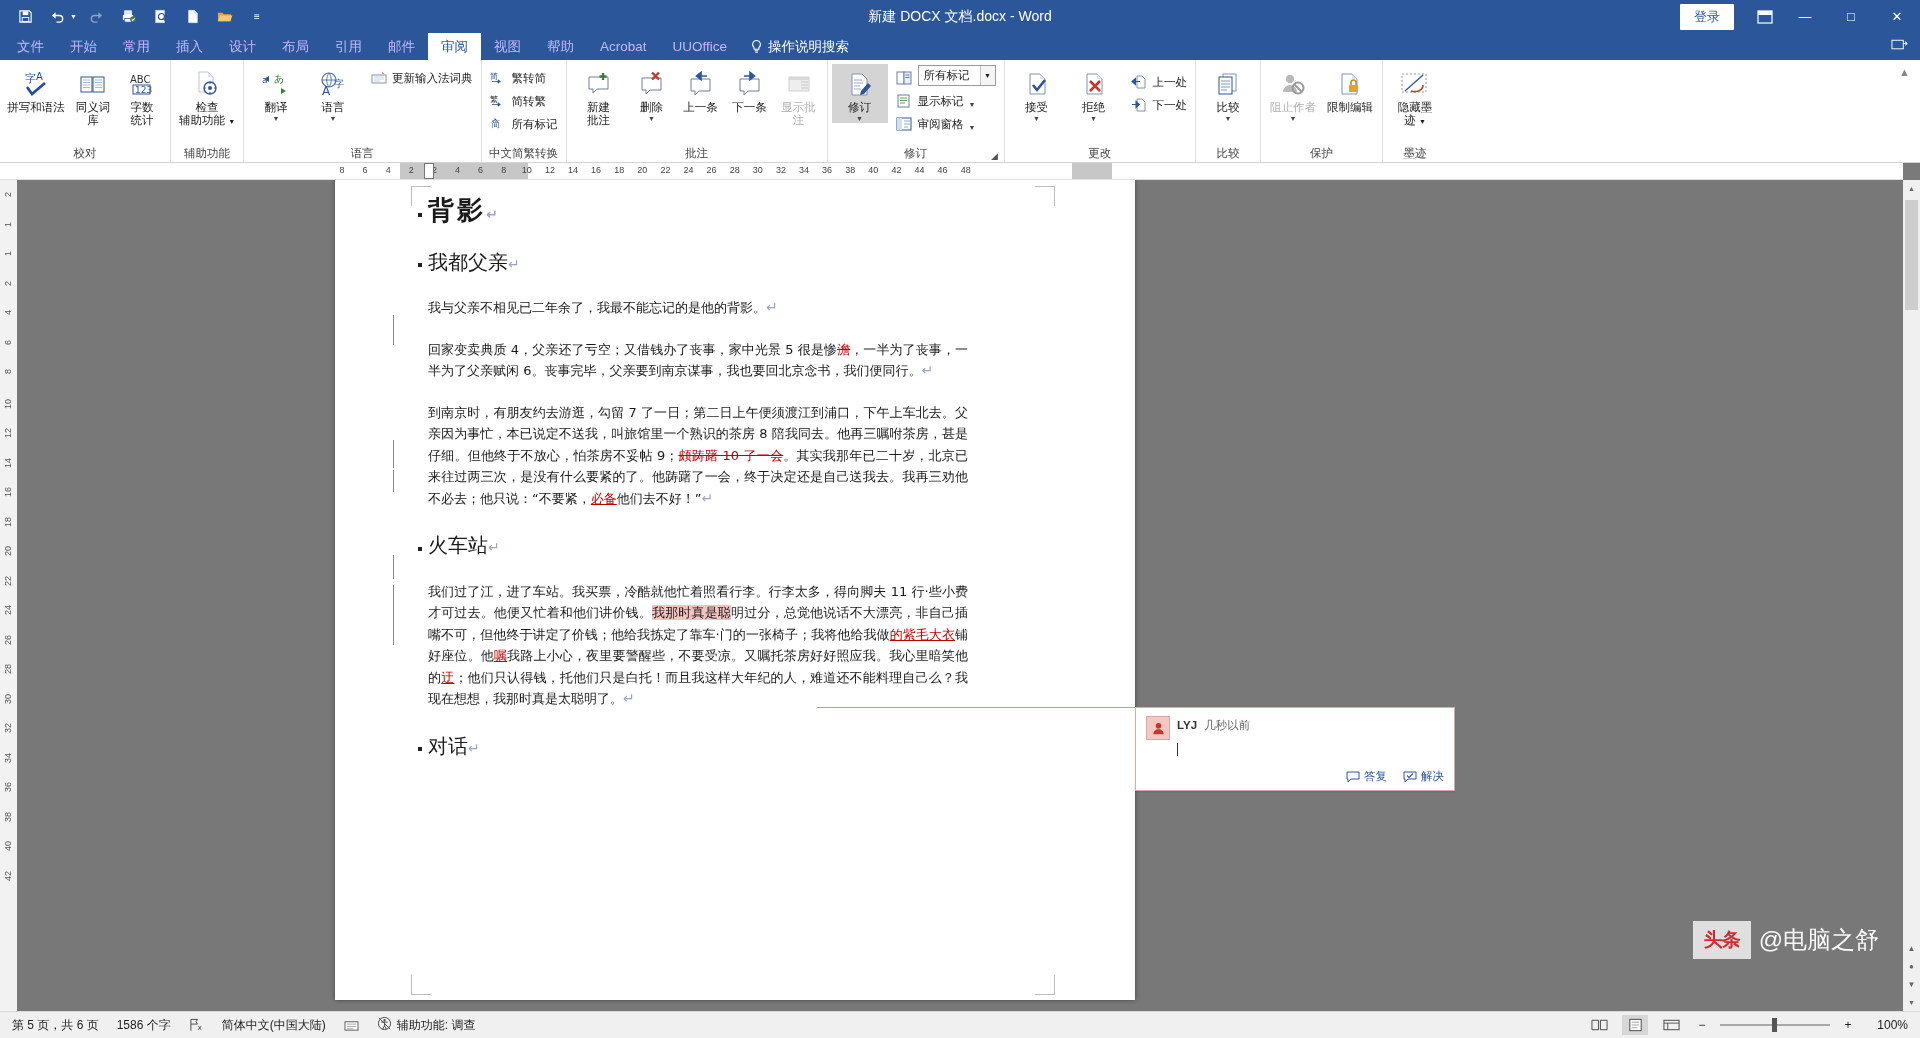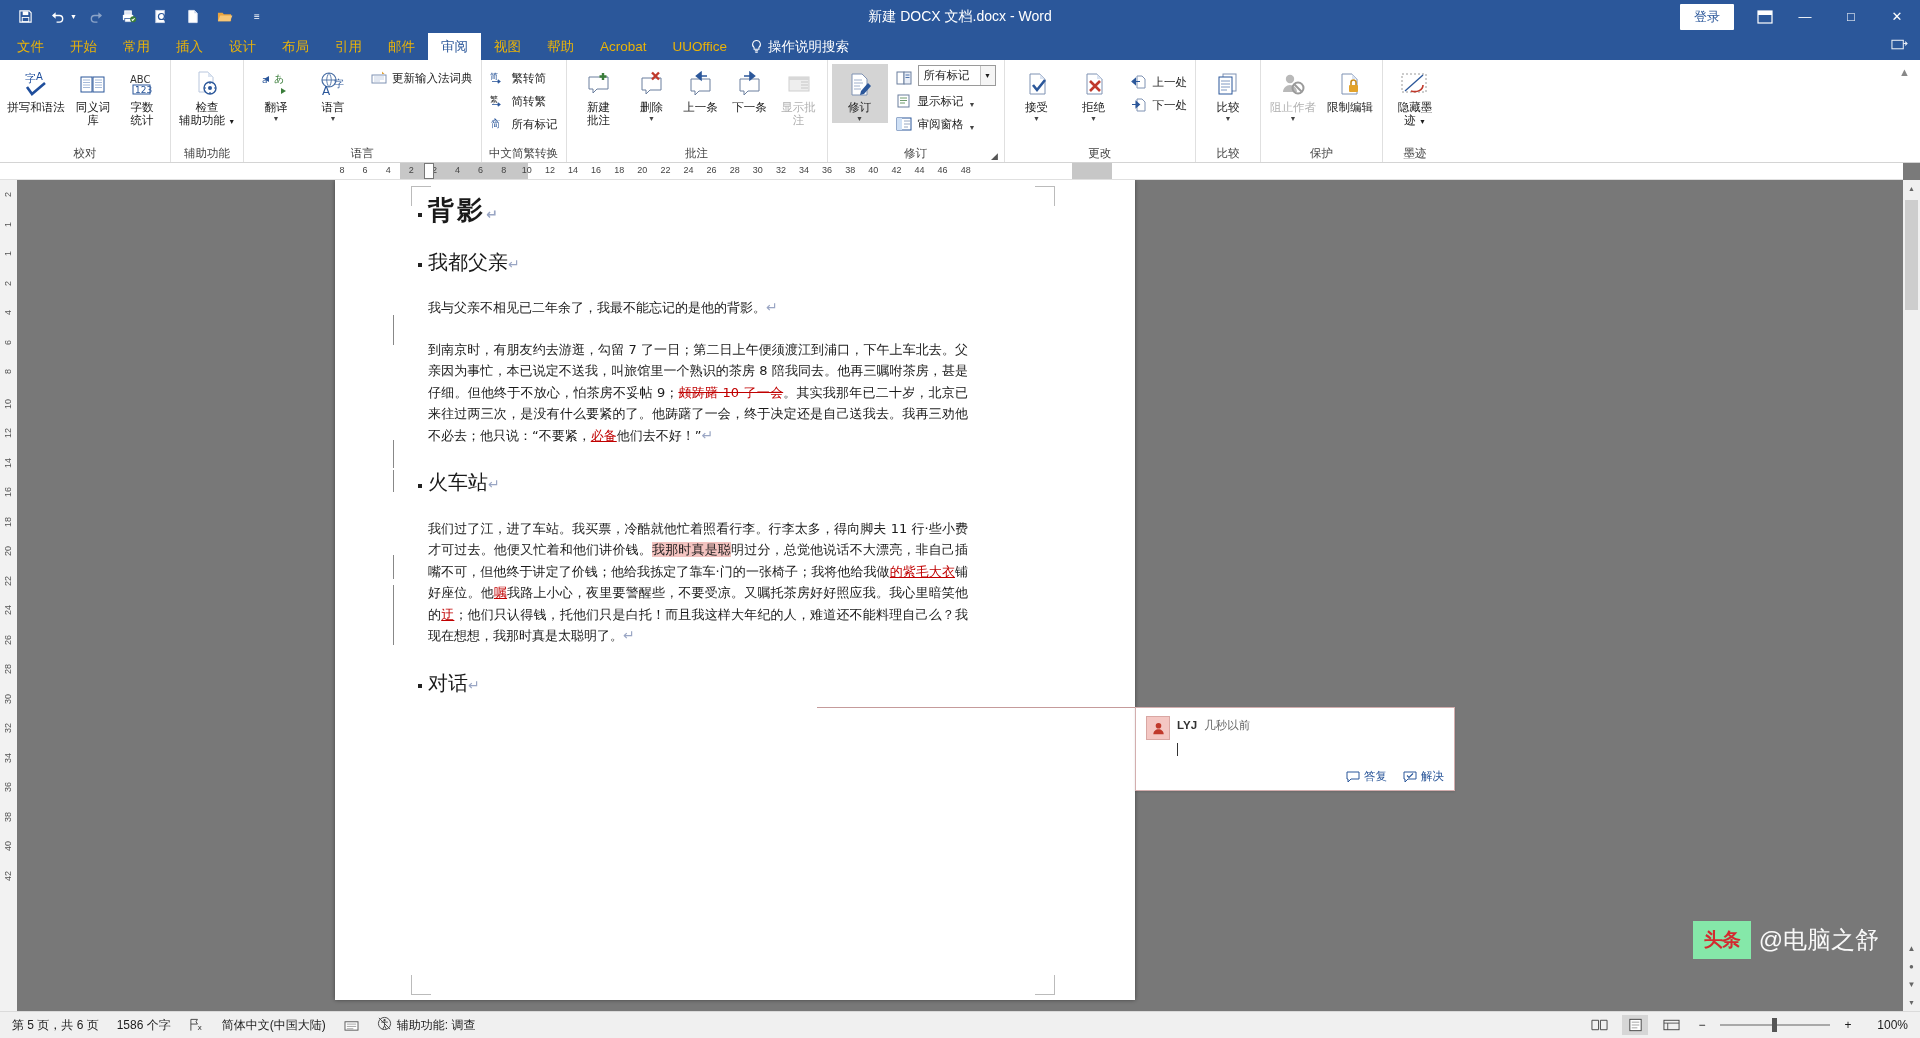--- a/index.html
+++ b/index.html
@@ -34,21 +34,21 @@
   .ribbon-display { width: 34px; height: 33px; display:flex; align-items:center; justify-content:center; }
   .winbtn { width: 46px; height: 33px; display: flex; align-items: center; justify-content: center;
             font-size: 13px; color: #fff; }
 
   
   .tabstrip {
     height: 27px; background: #2b579a; display: flex; align-items: stretch;
     padding-left: 4px; position: relative;
   }
   .tab {
-    font-size: 13.5px; color: #eab308; padding: 0 13px; display: flex; align-items: center;
+    font-size: 13.5px; color: #c4b5fd; padding: 0 13px; display: flex; align-items: center;
     white-space: nowrap;
   }
   .tab.active { background: #fff; color: #2b579a; }
   .tellme { display: flex; align-items: center; gap: 5px; padding: 0 10px; color: #fff; font-size: 13.5px; }
   .tellme svg { display:block; }
   .tabstrip .right-icons { margin-left: auto; display: flex; align-items: center; padding-right: 12px; gap: 14px; }
 
   
   .ribbon {
     height: 103px; background: #fff; border-bottom: 1px solid #d4d4d4;
@@ -170,21 +170,21 @@
   .cc-action { display: flex; align-items: center; gap: 4px; font-size: 11.5px; color: #2b579a; }
   .comment-line {
     position: absolute; background: #c59b9b; height: 1px;
   }
 
   
   .watermark {
     position: absolute; right: 24px; bottom: 52px; display: flex; align-items: center; gap: 8px;
     color: #fff; font-size: 24px; opacity: .95; pointer-events: none;
   }
-  .wm-box { width: 58px; height: 38px; background: #86efac; color: #d8262c; font-weight: bold;
+  .wm-box { width: 58px; height: 38px; background: #e5e5e5; color: #d8262c; font-weight: bold;
             font-size: 19px; display: flex; align-items: center; justify-content: center; letter-spacing: -1px; }
 
   
   .vscroll { position: absolute; right: 0; top: 17px; bottom: 0; width: 17px; background: #f0f0f0; }
   .vscroll .arrow-up, .vscroll .arrow-dn {
     position: absolute; left: 0; width: 17px; height: 17px; display: flex; align-items: center;
     justify-content: center; font-size: 7px; color: #666;
   }
   .vscroll .arrow-up { top: 0; } .vscroll .arrow-dn { bottom: 0; }
   .vscroll .thumb { position: absolute; left: 2px; width: 13px; top: 20px; height: 110px; background: #cdcdcd; }
@@ -758,20 +758,21 @@
       <div class="doc-text">
         <div class="h1">
           <span>背影</span><span class="pilcrow">↵</span>
         </div>
 
         <div class="h2">
           <span>我都父亲</span><span class="pilcrow">↵</span>
         </div>
 
         <div class="para"><span>我与父亲不相见已二年余了，我最不能忘记的是他的背影。</span><span class="pilcrow">↵</span></div>
+        <div class="para"><span>回家变卖典质 4，父亲还了亏空；又借钱办了丧事，家中光景 5 很是惨</span><del>澹</del><span>，一半为了丧事，一半为了父亲赋闲 6。丧事完毕，父亲要到南京谋事，我也要回北京念书，我们便同行。</span><span class="pilcrow">↵</span></div>
         <div class="para"><span>到南京时，有朋友约去游逛，勾留 7 了一日；第二日上午便须渡江到浦口，下午上车北去。父亲因为事忙，本已说定不送我，叫旅馆里一个熟识的茶房 8 陪我同去。他再三嘱咐茶房，甚是仔细。但他终于不放心，怕茶房不妥帖 9；</span><del>颇踌躇 10 了一会</del><span>。其实我那年已二十岁，北京已来往过两三次，是没有什么要紧的了。他踌躇了一会，终于决定还是自己送我去。我再三劝他不必去；他只说：“不要紧，</span><ins>必备</ins><span>他们去不好！”</span><span class="pilcrow">↵</span></div>
 
         <div class="h2" style="margin-top:26px">
           <span>火车站</span><span class="pilcrow">↵</span>
         </div>
 
         <div class="para"><span>我们过了江，进了车站。我买票，冷酷就他忙着照看行李。行李太多，得向脚夫 11 行·些小费才可过去。他便又忙着和他们讲价钱。</span><span class="hl">我那时真是聪</span><span>明</span><span>过分，总觉他说话不大漂亮，非自己插嘴不可，但他终于讲定了价钱；他给我拣定了靠车·门的一张椅子；我将他给我做</span><ins>的紫毛大衣</ins><span>铺好座位。他</span><ins>嘱</ins><span>我路上小心，夜里要警醒些，不要受凉。又嘱托茶房好好照应我。我心里暗笑他的</span><ins>迂</ins><span>；他们只认得钱，托他们只是白托！而且我这样大年纪的人，难道还不能料理自己么？我现在想想，我那时真是太聪明了。</span><span class="pilcrow">↵</span></div>
 
         <div class="h2" style="margin-top:26px">
           <span>对话</span><span class="pilcrow">↵</span>

